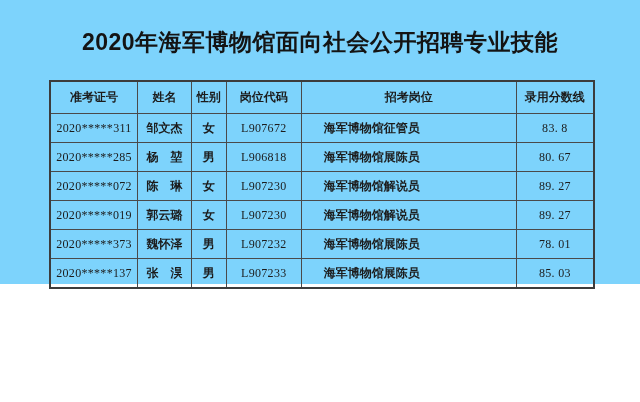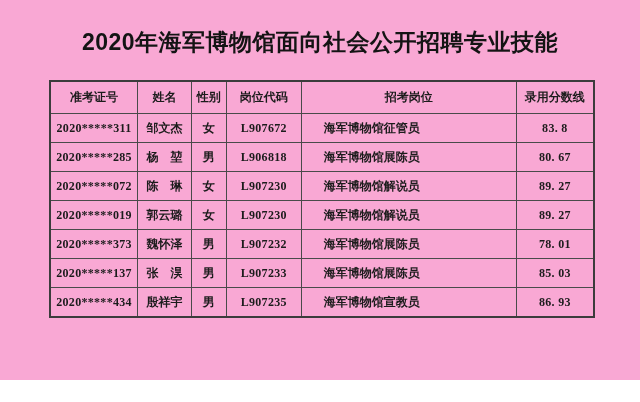--- a/index.html
+++ b/index.html
@@ -6,22 +6,22 @@
     margin: 0;
     padding: 0;
     width: 640px;
     height: 402px;
     overflow: hidden;
     background: #ffffff;
   }
   .page {
     position: relative;
     width: 640px;
-    height: 380px;
-    background: #f9a8d4;
+    height: 284px;
+    background: #7dd3fc;
     font-family: "Liberation Serif", serif;
   }
   .title {
     margin: 0;
     padding-top: 27px;
     text-align: center;
     font-family: "Liberation Sans", sans-serif;
     font-weight: 900;
     font-size: 23px;
     line-height: 31px;
@@ -50,21 +50,21 @@
     padding: 0;
     overflow: hidden;
     white-space: nowrap;
   }
   thead th {
     height: 31px;
     font-weight: bold;
     font-family: "Liberation Serif", serif;
   }
   tbody td { height: 28px; }
-  td.c0, td.c3, td.c5 { font-weight: bold; letter-spacing: 0.3px; }
+  td.c0, td.c3, td.c5 { font-weight: normal; letter-spacing: 0.3px; }
   td.c1, td.c2 { font-weight: bold; }
   td.c4 {
     text-align: left;
     padding-left: 22px;
     font-weight: bold;
   }
 </style>
 </head>
 <body>
 
@@ -134,23 +134,15 @@
           <td class="c5">78. 01</td>
         </tr>
         <tr>
           <td class="c0">2020*****137</td>
           <td class="c1">张　淏</td>
           <td class="c2">男</td>
           <td class="c3">L907233</td>
           <td class="c4">海军博物馆展陈员</td>
           <td class="c5">85. 03</td>
         </tr>
-        <tr>
-          <td class="c0">2020*****434</td>
-          <td class="c1">殷祥宇</td>
-          <td class="c2">男</td>
-          <td class="c3">L907235</td>
-          <td class="c4">海军博物馆宣教员</td>
-          <td class="c5">86. 93</td>
-        </tr>
       </tbody>
   </table>
 </div>
 
 </body></html>

